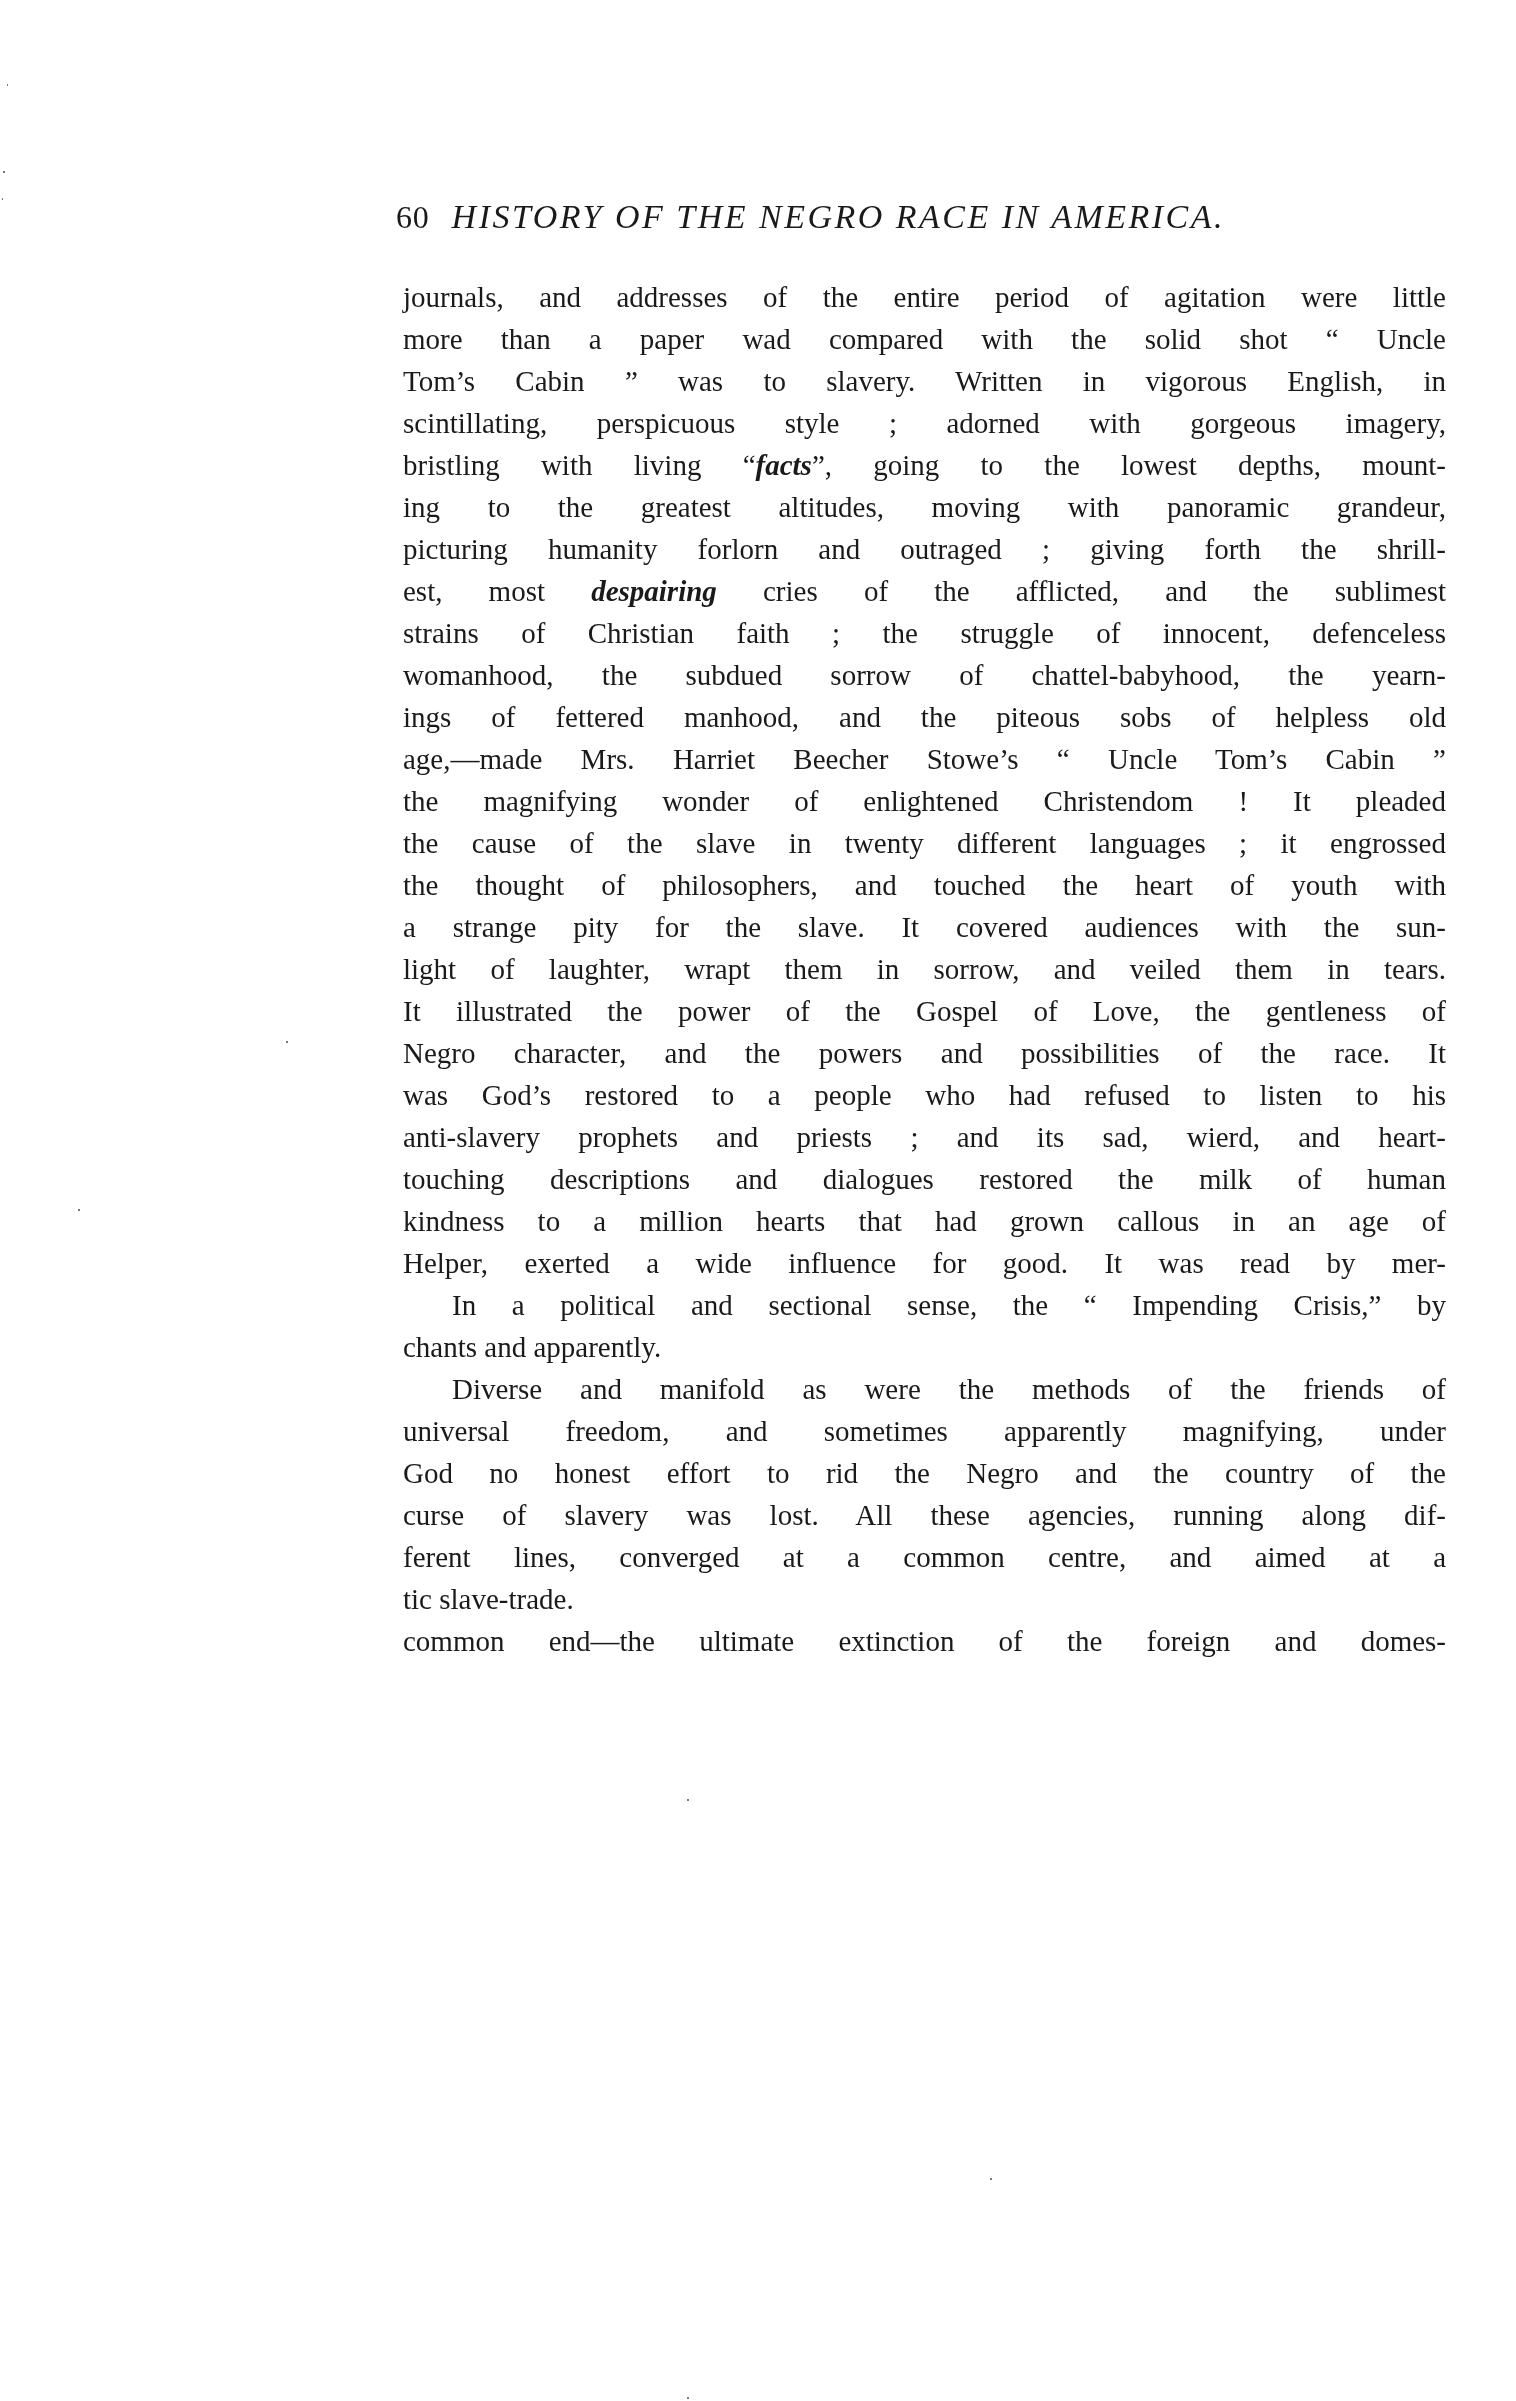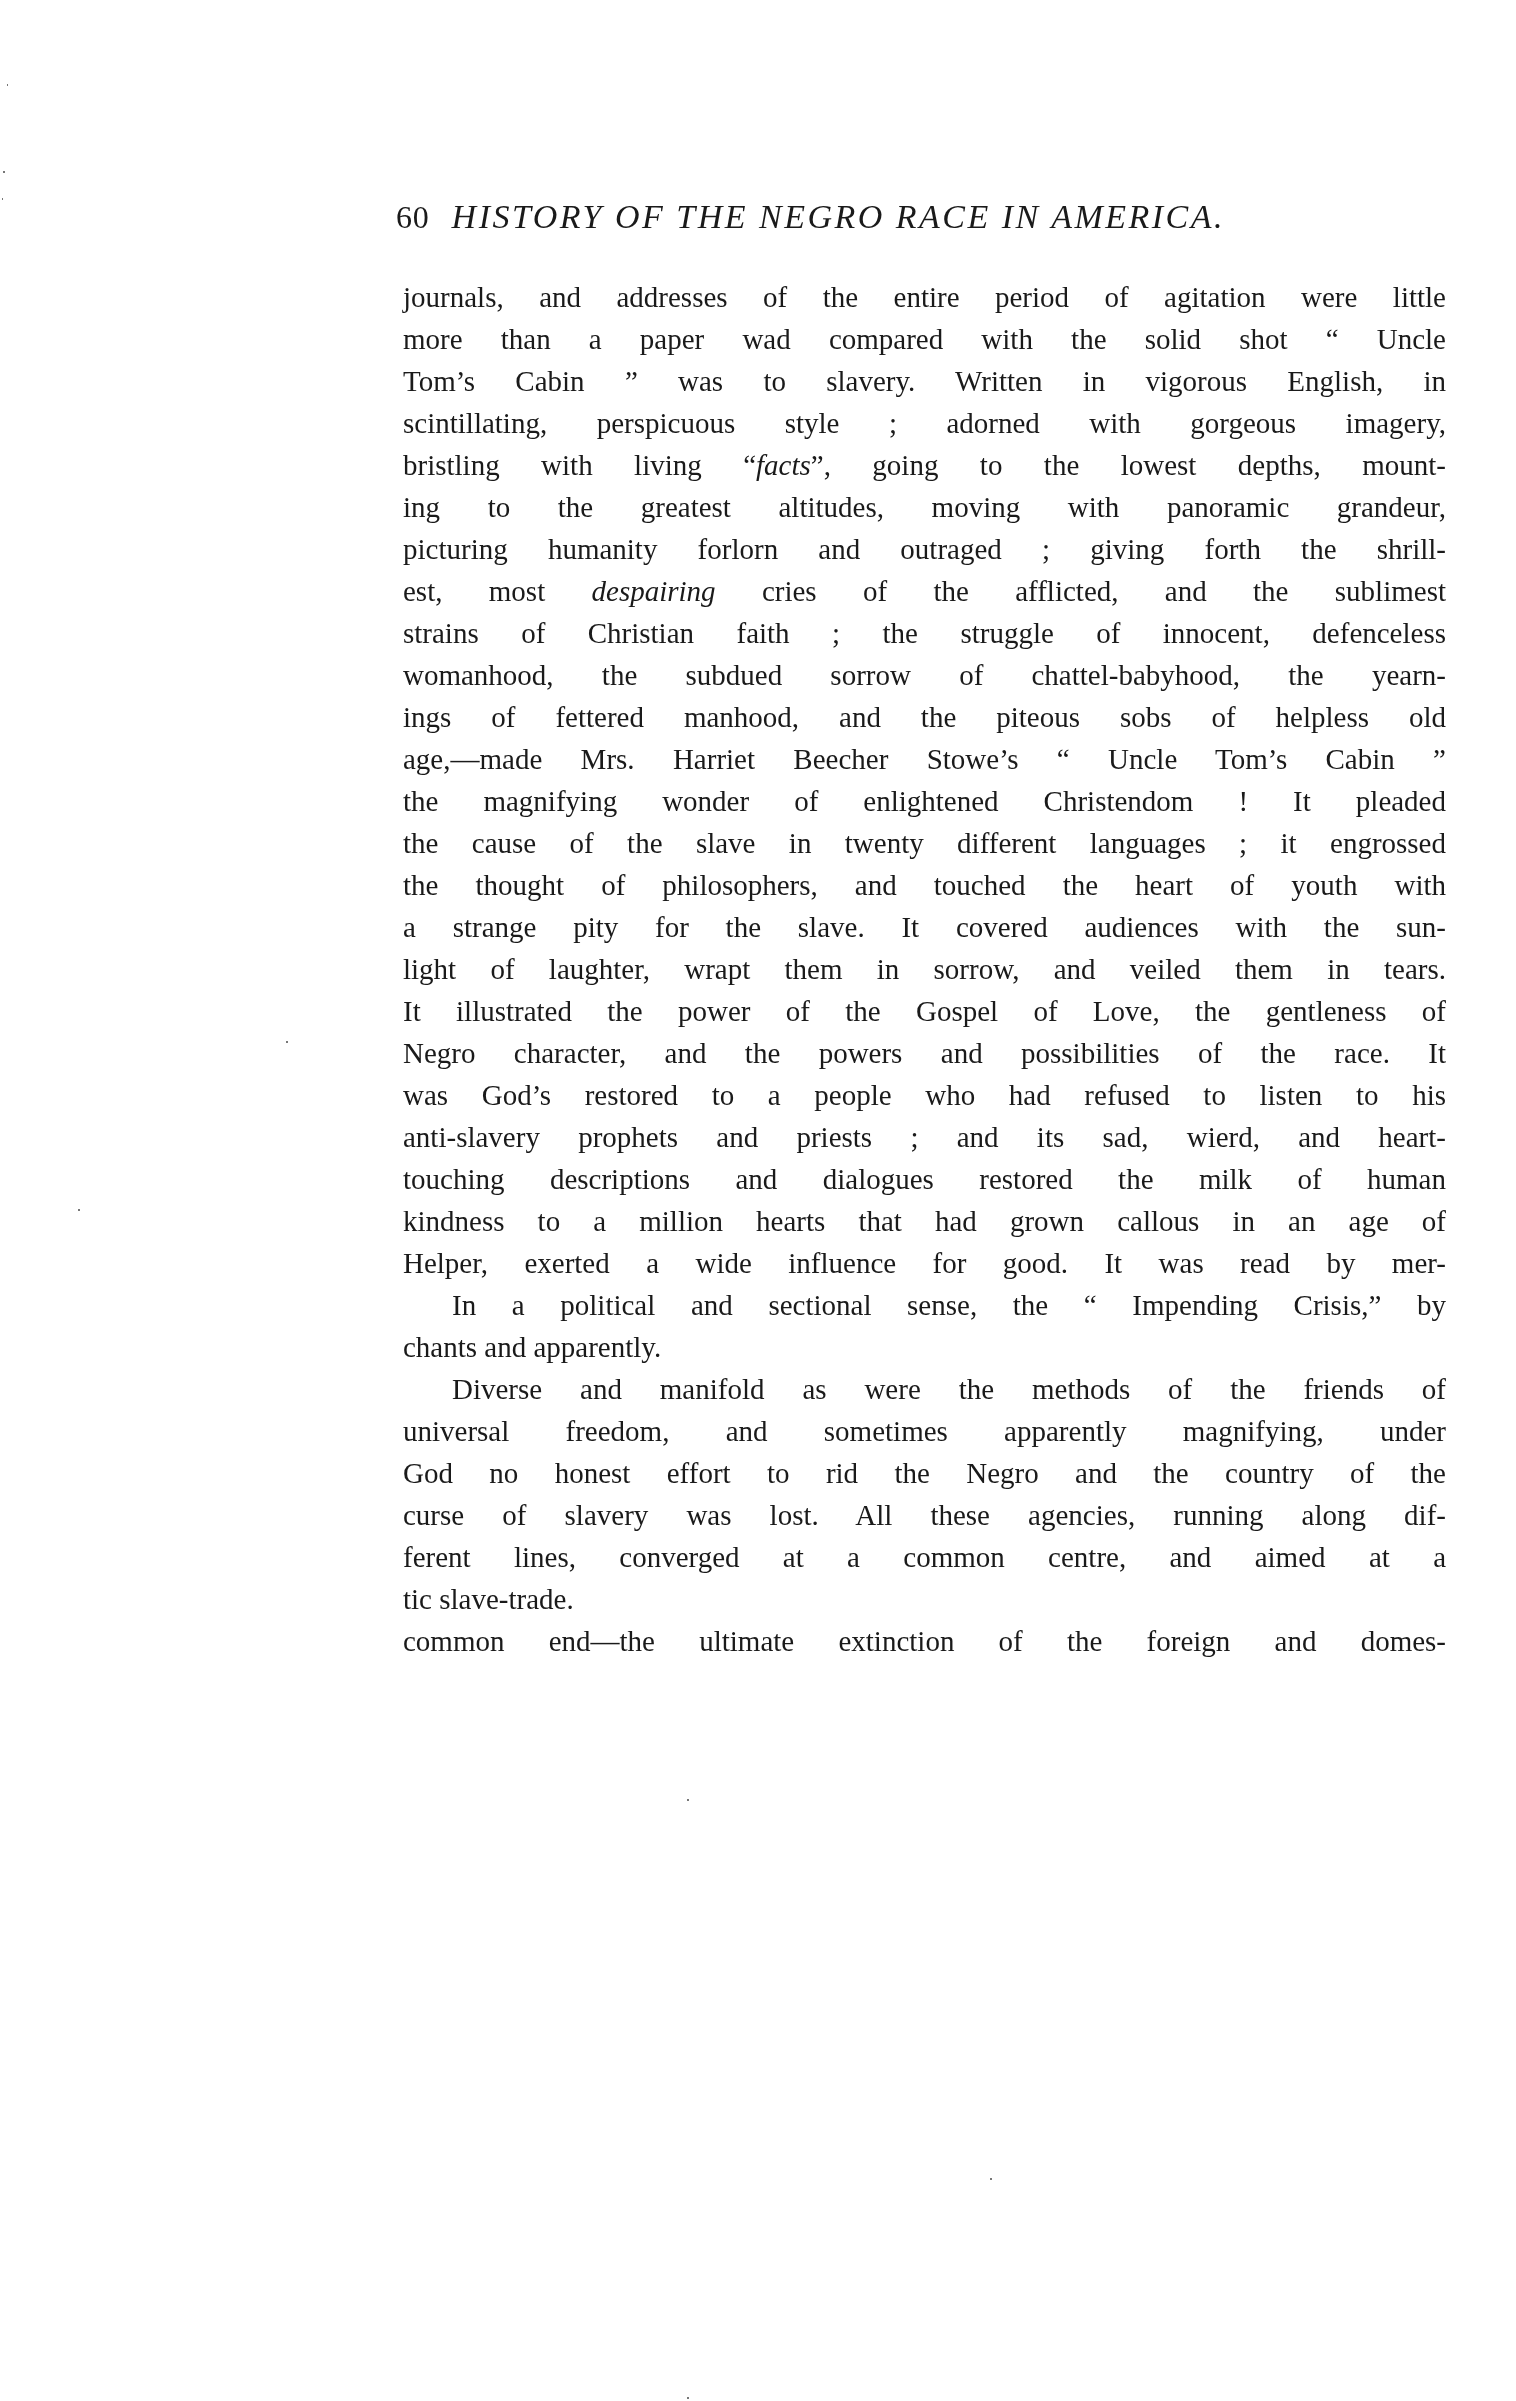--- a/index.html
+++ b/index.html
@@ -53,21 +53,21 @@
       text-align-last: justify;
       white-space: nowrap;
       height: 42px;
     }
     .line.last {
       text-align-last: left;
     }
     .line.indent {
       padding-left: 49px;
     }
-    .line .it { font-style: italic; }
+    .line .it { font-style: italic; font-weight: bold; }
     .speck {
       position: absolute;
       width: 1.7px; height: 1.7px;
       background: #777;
     }
   </style>
 </head>
 <body>
 
 <div class="page">

